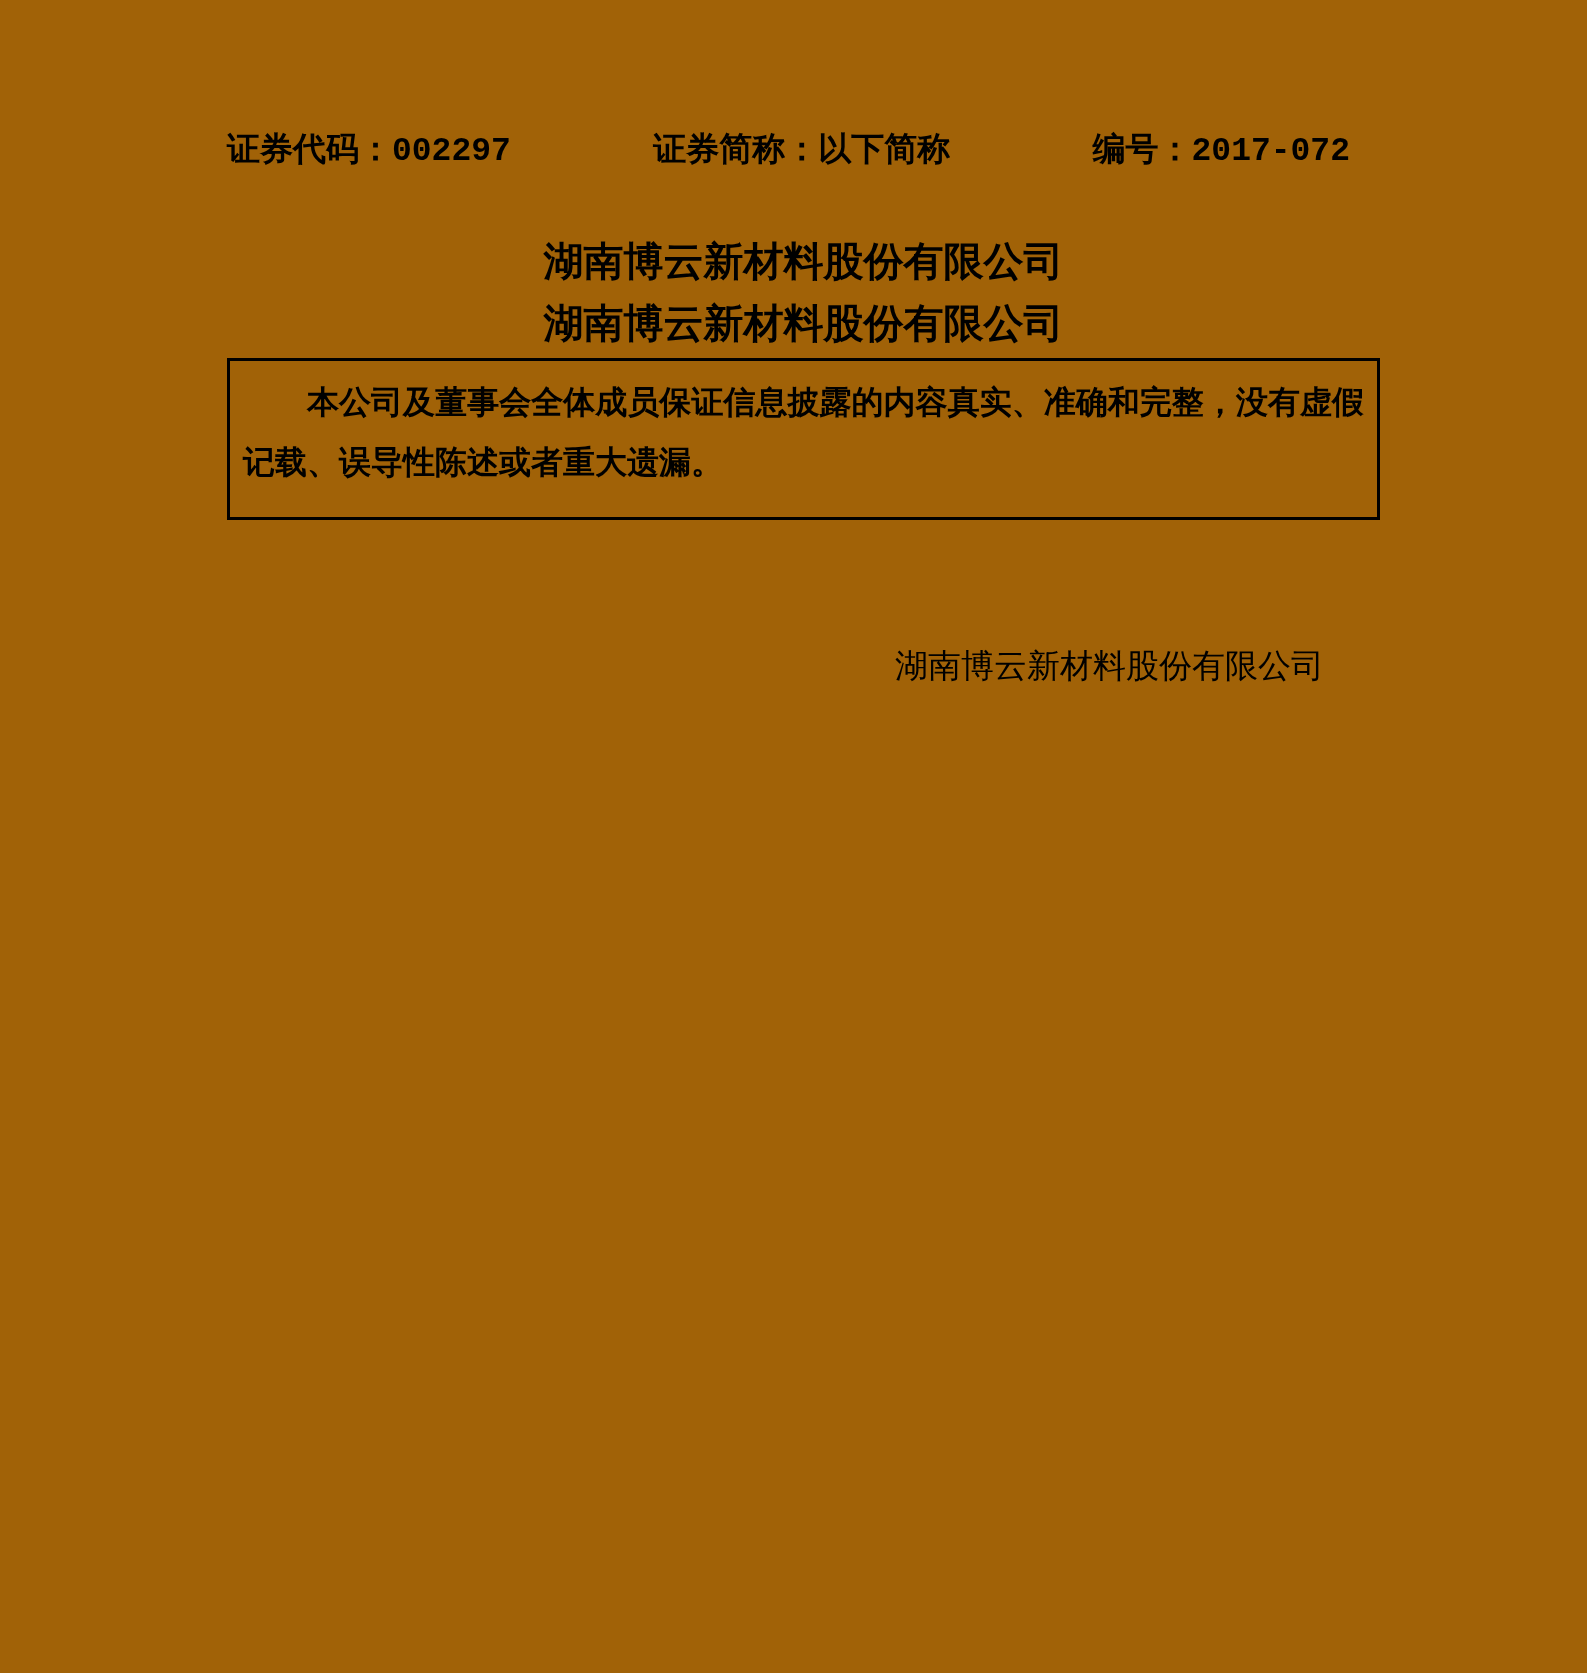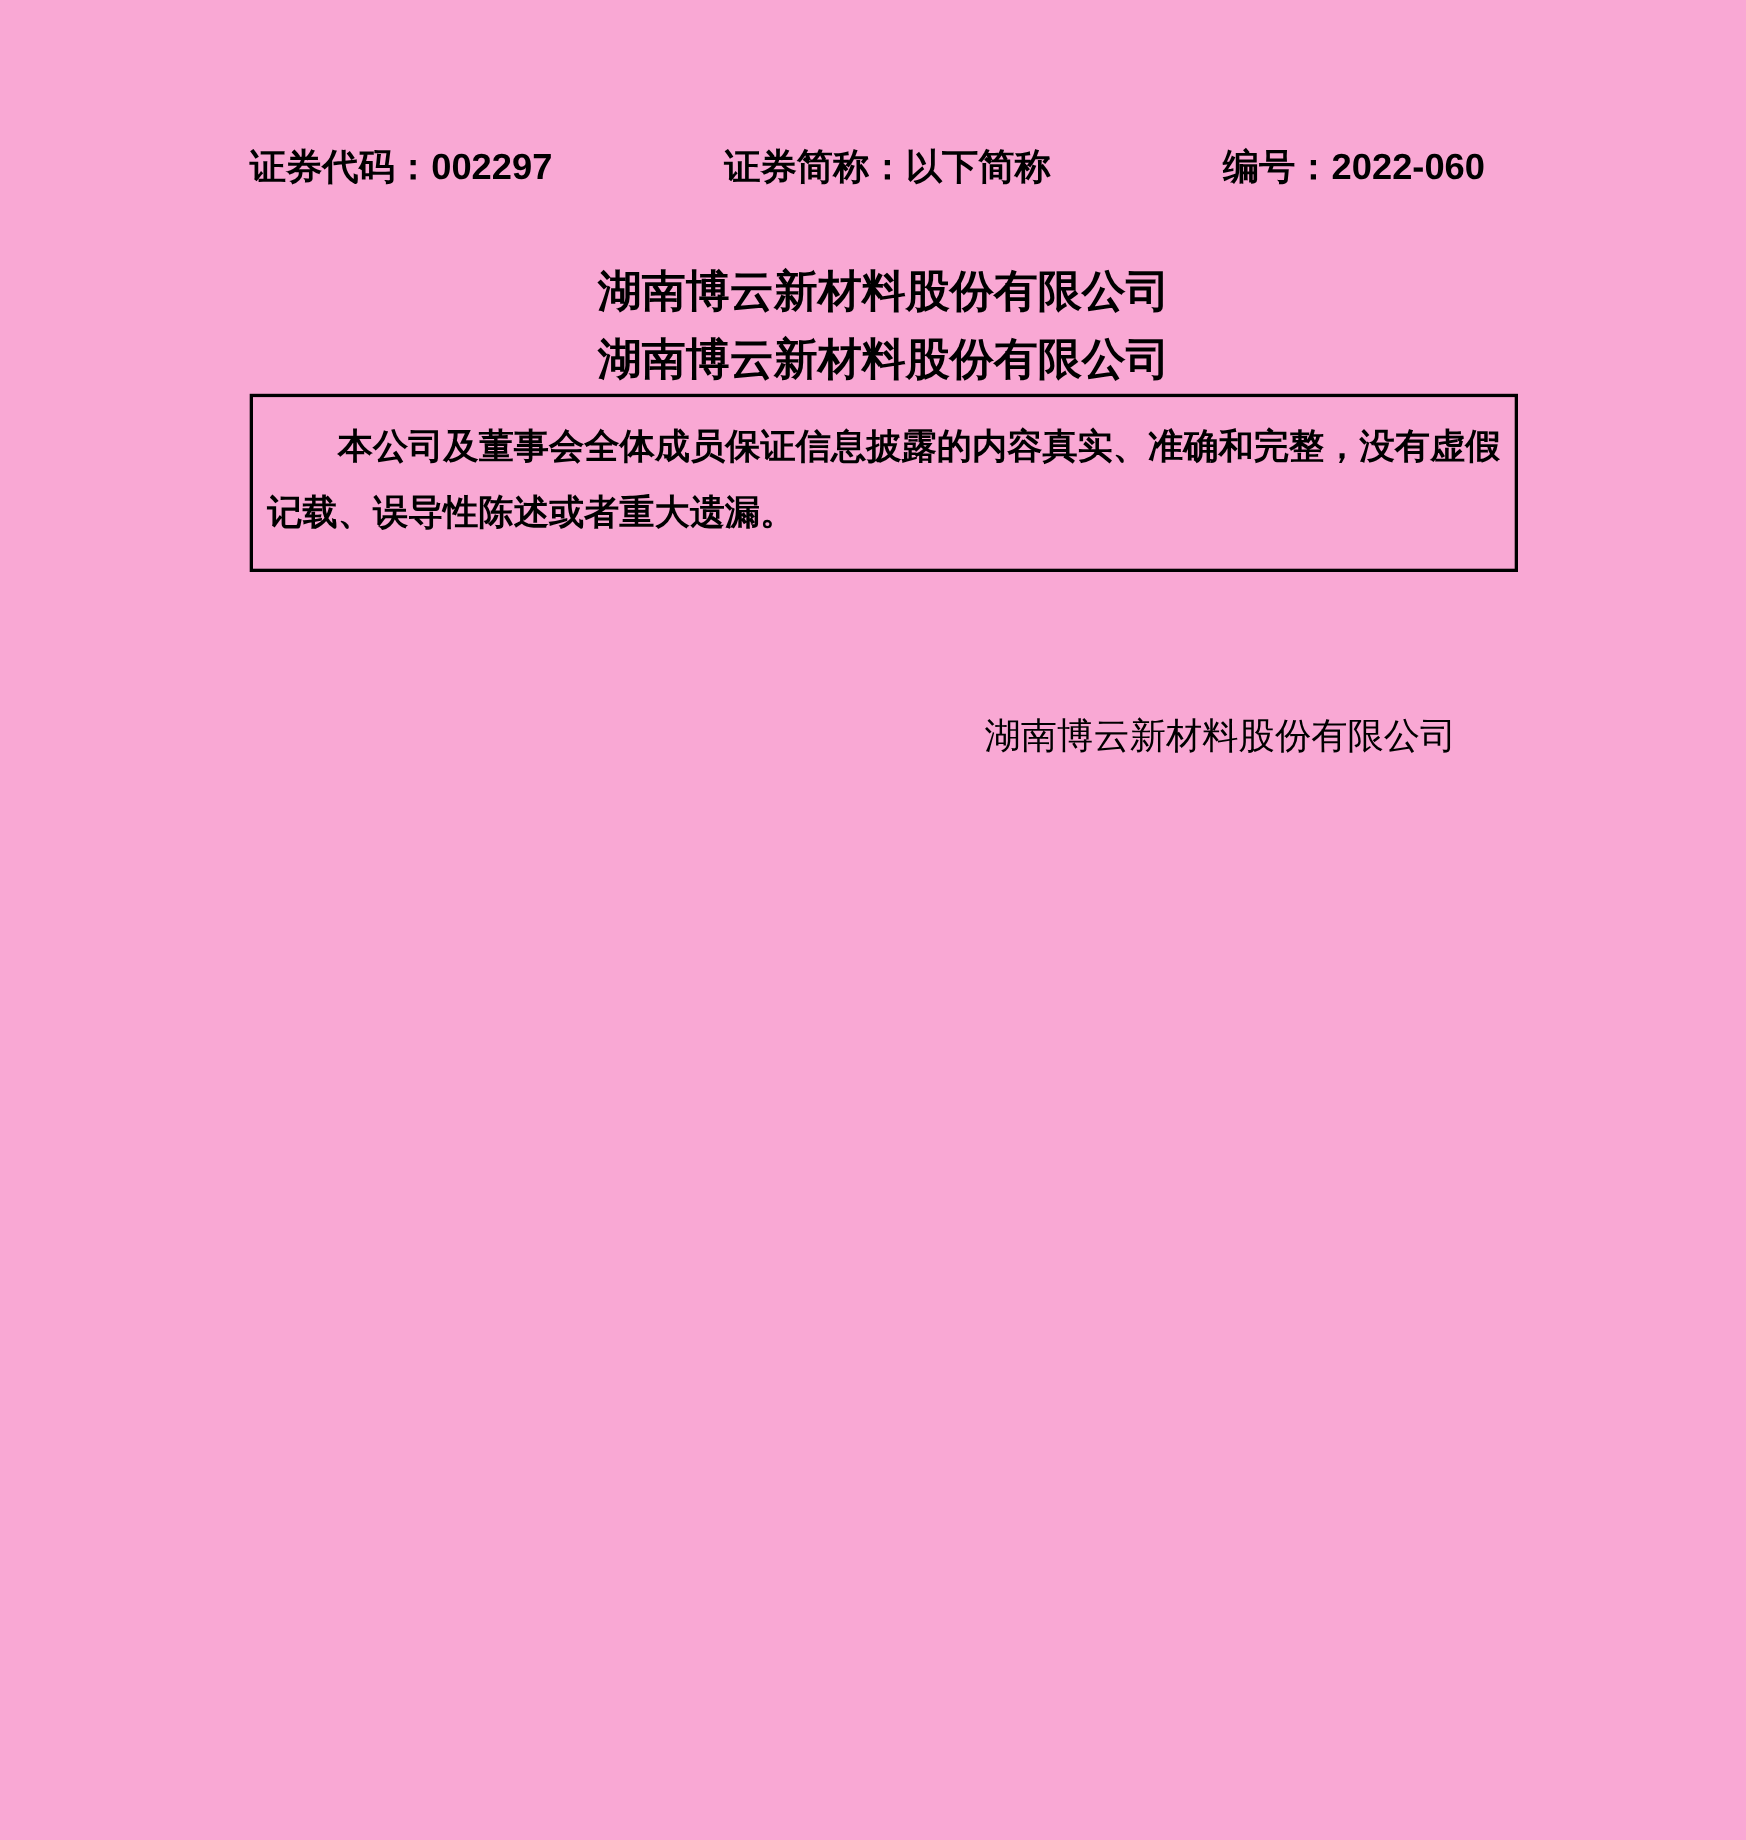--- a/index.html
+++ b/index.html
@@ -1,23 +1,23 @@
 <!DOCTYPE html>
 <html><head>
 <meta charset="utf-8">
 <style>
   * { margin: 0; padding: 0; box-sizing: border-box; }
   html, body { background: #ffffff; }
   .page {
     position: relative;
     width: 1587px;
     height: 1673px;
-    background: #f9a8d4;
+    background: #a16207;
     color: #000000;
-    font-family: Liberation Sans, sans-serif;
+    font-family: Liberation Mono, monospace;
     overflow: hidden;
   }
   .content {
     padding: 130px 207px 0 227px;
   }
   .header-row {
     display: flex;
     justify-content: space-between;
     align-items: baseline;
     font-size: 33px;
@@ -68,21 +68,21 @@
 </style>
 </head>
 <body>
 
 <div class="page">
   <div class="content">
 
     <div class="header-row">
       <span>证券代码：002297</span>
       <span>证券简称：以下简称</span>
-      <span>编号：2022-060</span>
+      <span>编号：2017-072</span>
     </div>
 
     <div class="doc-title first">湖南博云新材料股份有限公司</div>
     <div class="doc-title">湖南博云新材料股份有限公司</div>
 
     <div class="disclaimer-box">
       <p>本公司及董事会全体成员保证信息披露的内容真实、准确和完整，没有虚假记载、误导性陈述或者重大遗漏。</p>
     </div>
 
 

